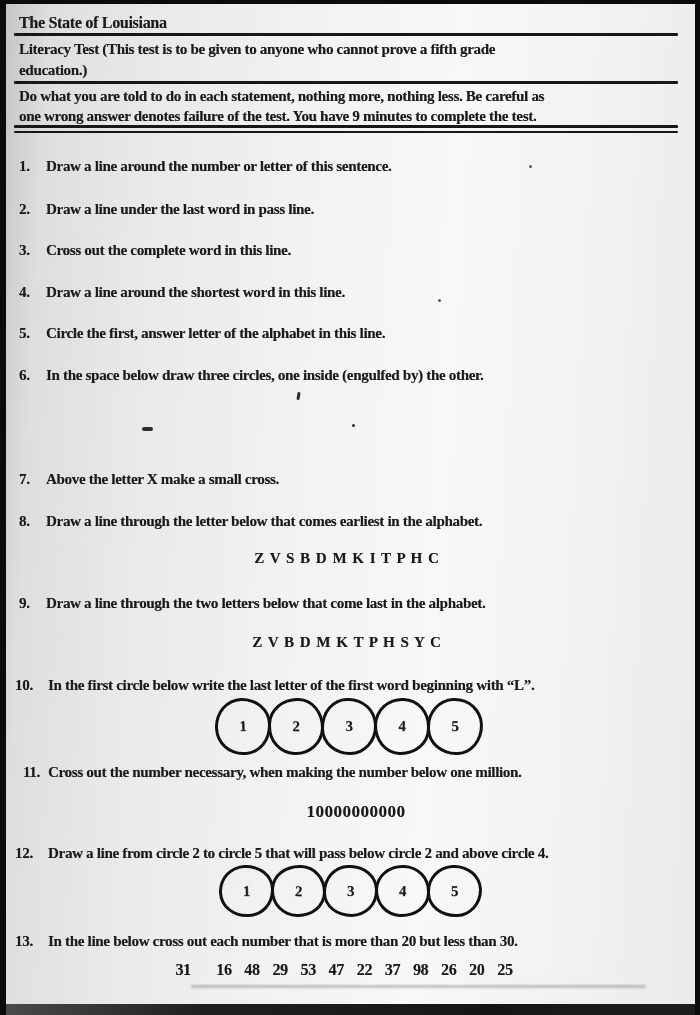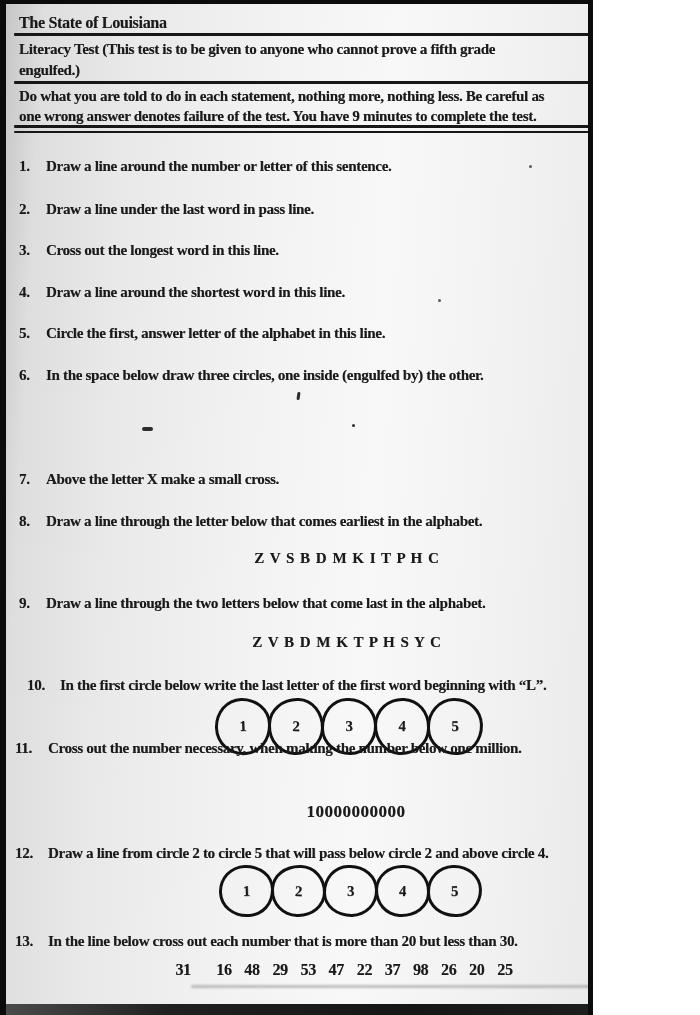--- a/index.html
+++ b/index.html
@@ -1,18 +1,18 @@
 <!DOCTYPE html>
 <html><head>
 <meta charset="utf-8">
 <style>
   html,body{margin:0;padding:0;background:#fff;}
   .paper{
     position:relative;
-    width:593px;height:1015px;
+    width:700px;height:1015px;
     box-sizing:border-box;
     border-left:6px solid #0b0b0b;
     border-top:4px solid #0b0b0b;
     border-right:5px solid #0b0b0b;
     overflow:hidden;
     background:linear-gradient(93deg,#c6c6c6 0%,#dedede 6%,#e9e9e9 20%,#f2f2f2 42%,#f8f8f8 62%,#f1f1f1 84%,#eaeaea 100%);
     font-family:"Liberation Serif","DejaVu Serif",serif;
     font-weight:bold;
     color:#1a1a1a;
     letter-spacing:-0.3px;
@@ -30,21 +30,21 @@
   .ins-1{left:13px;top:84px;}
   .ins-2{left:13px;top:104px;}
   .q{position:absolute;display:flex;font-size:15px;white-space:nowrap;}
   .q .num{flex:none;}
   .q-s{left:13px;}
   .q-s .num{width:27px;}
   .q-d{left:9px;}
   .q-d .num{width:33px;}
   .q1{top:154px;} .q2{top:197px;} .q3{top:238px;} .q4{top:280px;}
   .q5{top:321px;} .q6{top:363px;} .q7{top:467px;} .q8{top:509px;}
-  .q9{top:591px;} .q10{top:673px;margin-left:12px;} .q11{top:736px;} .q12{top:841px;}
+  .q9{top:591px;} .q10{top:673px;} .q11{top:760px;text-align:center;} .q12{top:841px;}
   .q13{top:929px;}
   .letters{position:absolute;left:0;width:700px;text-align:center;font-size:15px;letter-spacing:1px;white-space:pre;transform:translateX(-9px);}
   .letters-q8{top:546px;}
   .letters-q9{top:630px;}
   .large-number{position:absolute;left:0;top:798px;width:700px;text-align:center;font-size:17px;letter-spacing:0.5px;}
   .number-row{position:absolute;left:0;top:957px;width:700px;text-align:center;font-size:16px;word-spacing:9px;white-space:pre;transform:translateX(-12px);}
   .circles{position:absolute;left:0;width:700px;display:flex;justify-content:center;}
   .circles-q10{top:694px;transform:translateX(-7px);}
   .circles-q12{top:861px;transform:translateX(-6px);}
   .circle{
@@ -72,39 +72,39 @@
 </style>
 </head>
 <body>
 
 <div class="paper">
 
   <div class="doc-title">The State of Louisiana</div>
   <div class="rule rule-1"></div>
 
   <div class="line sub-1">Literacy Test (This test is to be given to anyone who cannot prove a fifth grade</div>
-  <div class="line sub-2">engulfed.)</div>
+  <div class="line sub-2">education.)</div>
   <div class="rule rule-2"></div>
 
   <div class="line ins-1">Do what you are told to do in each statement, nothing more, nothing less. Be careful as</div>
   <div class="line ins-2">one wrong answer denotes failure of the test. You have 9 minutes to complete the test.</div>
   <div class="rule rule-3a"></div>
   <div class="rule rule-3b"></div>
 
   <div class="q q-s q1">
     <span class="num">1.</span>
     <span class="txt">Draw a line around the number or letter of this sentence.</span>
   </div>
   <div class="q q-s q2">
     <span class="num">2.</span>
     <span class="txt">Draw a line under the last word in pass line.</span>
   </div>
   <div class="q q-s q3">
     <span class="num">3.</span>
-    <span class="txt">Cross out the longest word in this line.</span>
+    <span class="txt">Cross out the complete word in this line.</span>
   </div>
   <div class="q q-s q4">
     <span class="num">4.</span>
     <span class="txt">Draw a line around the shortest word in this line.</span>
   </div>
   <div class="q q-s q5">
     <span class="num">5.</span>
     <span class="txt">Circle the first, answer letter of the alphabet in this line.</span>
   </div>
   <div class="q q-s q6">

